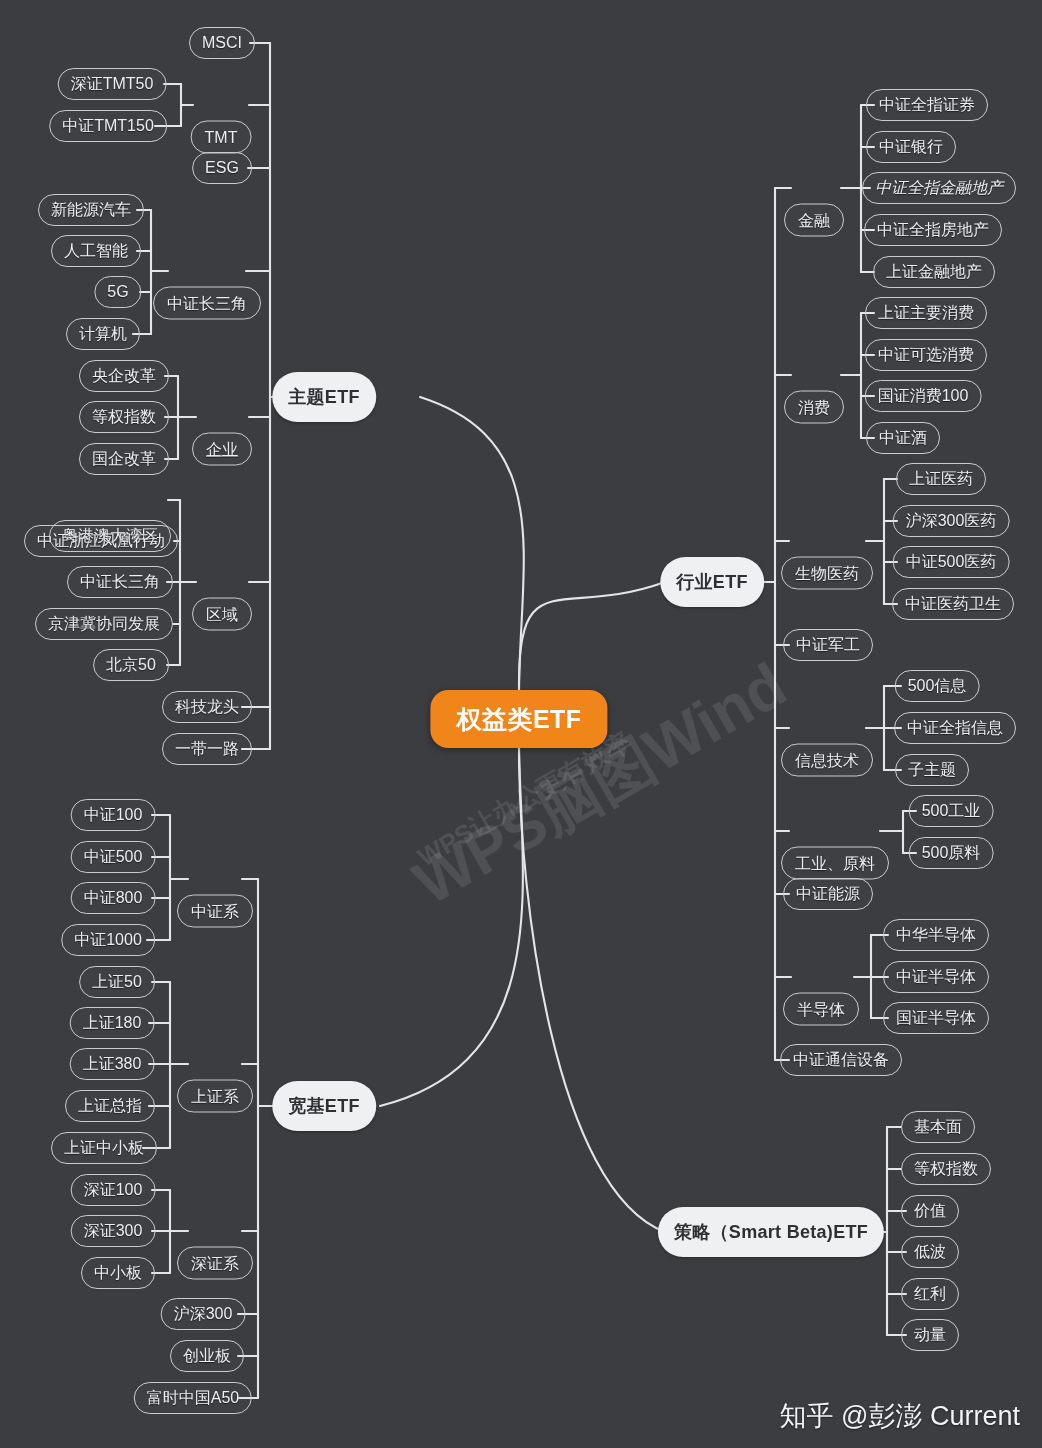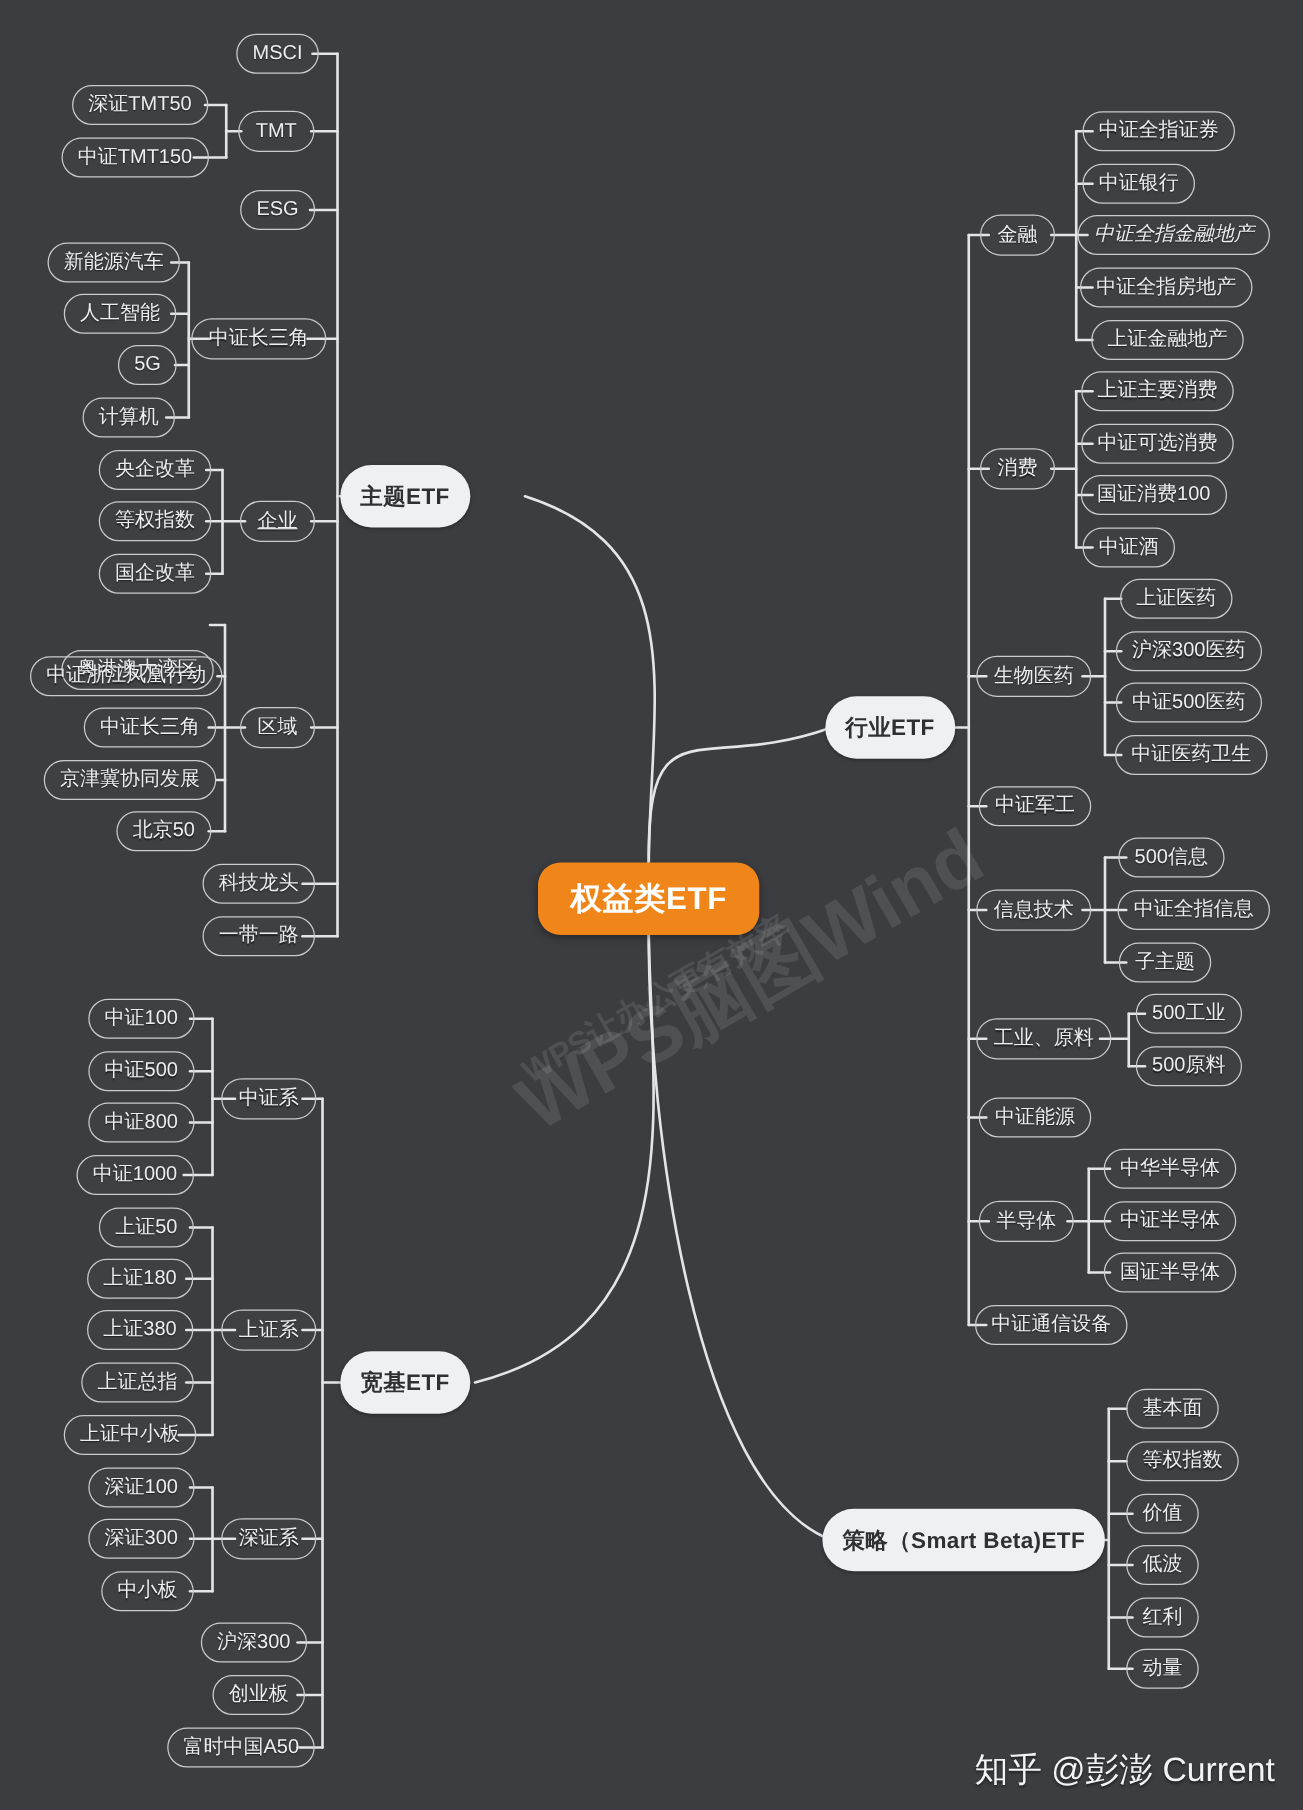--- a/index.html
+++ b/index.html
@@ -38,20 +38,21 @@
   }
   
   .mid{
     border:1.4px solid #c9cbcf;
     color:#eceef1;
     background:rgba(255,255,255,0.015);
     font-size:16px;
     height:33px;
     padding:0 13px;
     text-shadow:0 1px 1px rgba(0,0,0,.55);
+    margin-top:32px;
   }
   
   .branch{
     background:#eef0f2;
     color:#2f3034;
     font-weight:bold;
     font-size:18px;
     height:50px;
     padding:0 16px;
     border:none;

